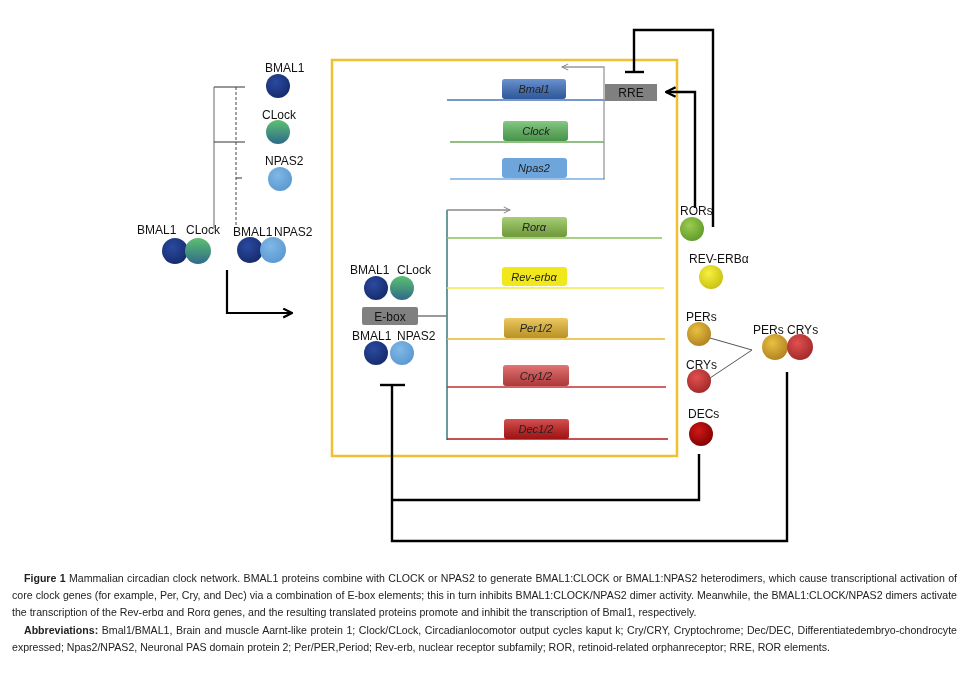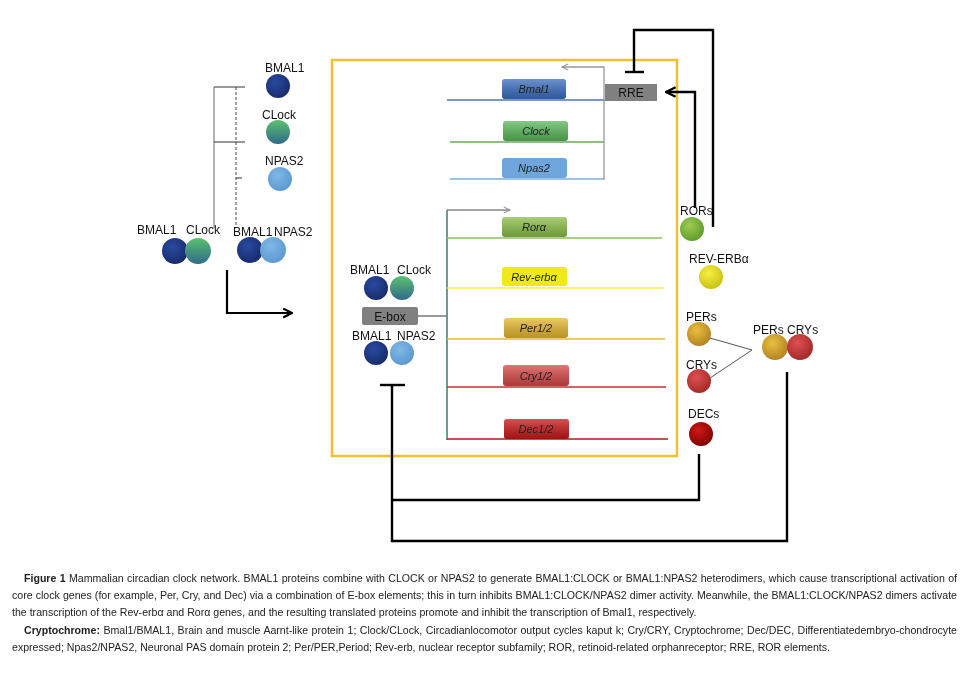--- a/index.html
+++ b/index.html
@@ -186,14 +186,14 @@
 
   <g>
     <line x1="380" y1="385" x2="405" y2="385" stroke="#000" stroke-width="2.4"></line>
     <path d="M392,385 L392,541 L787,541 L787,372" fill="none" stroke="#000" stroke-width="2.4"></path>
     <path d="M392,500 L699,500 L699,454" fill="none" stroke="#000" stroke-width="2.4"></path>
   </g>
 </svg>
 
 <div id="caption">
   <p><b>Figure 1</b><span> Mammalian circadian clock network. BMAL1 proteins combine with CLOCK or NPAS2 to generate BMAL1:CLOCK or BMAL1:NPAS2 heterodimers, which cause transcriptional activation of core clock genes (for example, Per, Cry, and Dec) via a combination of E-box elements; this in turn inhibits BMAL1:CLOCK/NPAS2 dimer activity. Meanwhile, the BMAL1:CLOCK/NPAS2 dimers activate the transcription of the Rev-erbα and Rorα genes, and the resulting translated proteins promote and inhibit the transcription of Bmal1, respectively.</span></p>
-  <p><b>Cryptochrome:</b><span> Bmal1/BMAL1, Brain and muscle Aarnt-like protein 1; Clock/CLock, Circadianlocomotor output cycles kaput k; Cry/CRY, Cryptochrome; Dec/DEC, Differentiatedembryo-chondrocyte expressed; Npas2/NPAS2, Neuronal PAS domain protein 2; Per/PER,Period; Rev-erb, nuclear receptor subfamily; ROR, retinoid-related orphanreceptor; RRE, ROR elements.</span></p>
+  <p><b>Abbreviations:</b><span> Bmal1/BMAL1, Brain and muscle Aarnt-like protein 1; Clock/CLock, Circadianlocomotor output cycles kaput k; Cry/CRY, Cryptochrome; Dec/DEC, Differentiatedembryo-chondrocyte expressed; Npas2/NPAS2, Neuronal PAS domain protein 2; Per/PER,Period; Rev-erb, nuclear receptor subfamily; ROR, retinoid-related orphanreceptor; RRE, ROR elements.</span></p>
 </div>
 
 </body></html>

